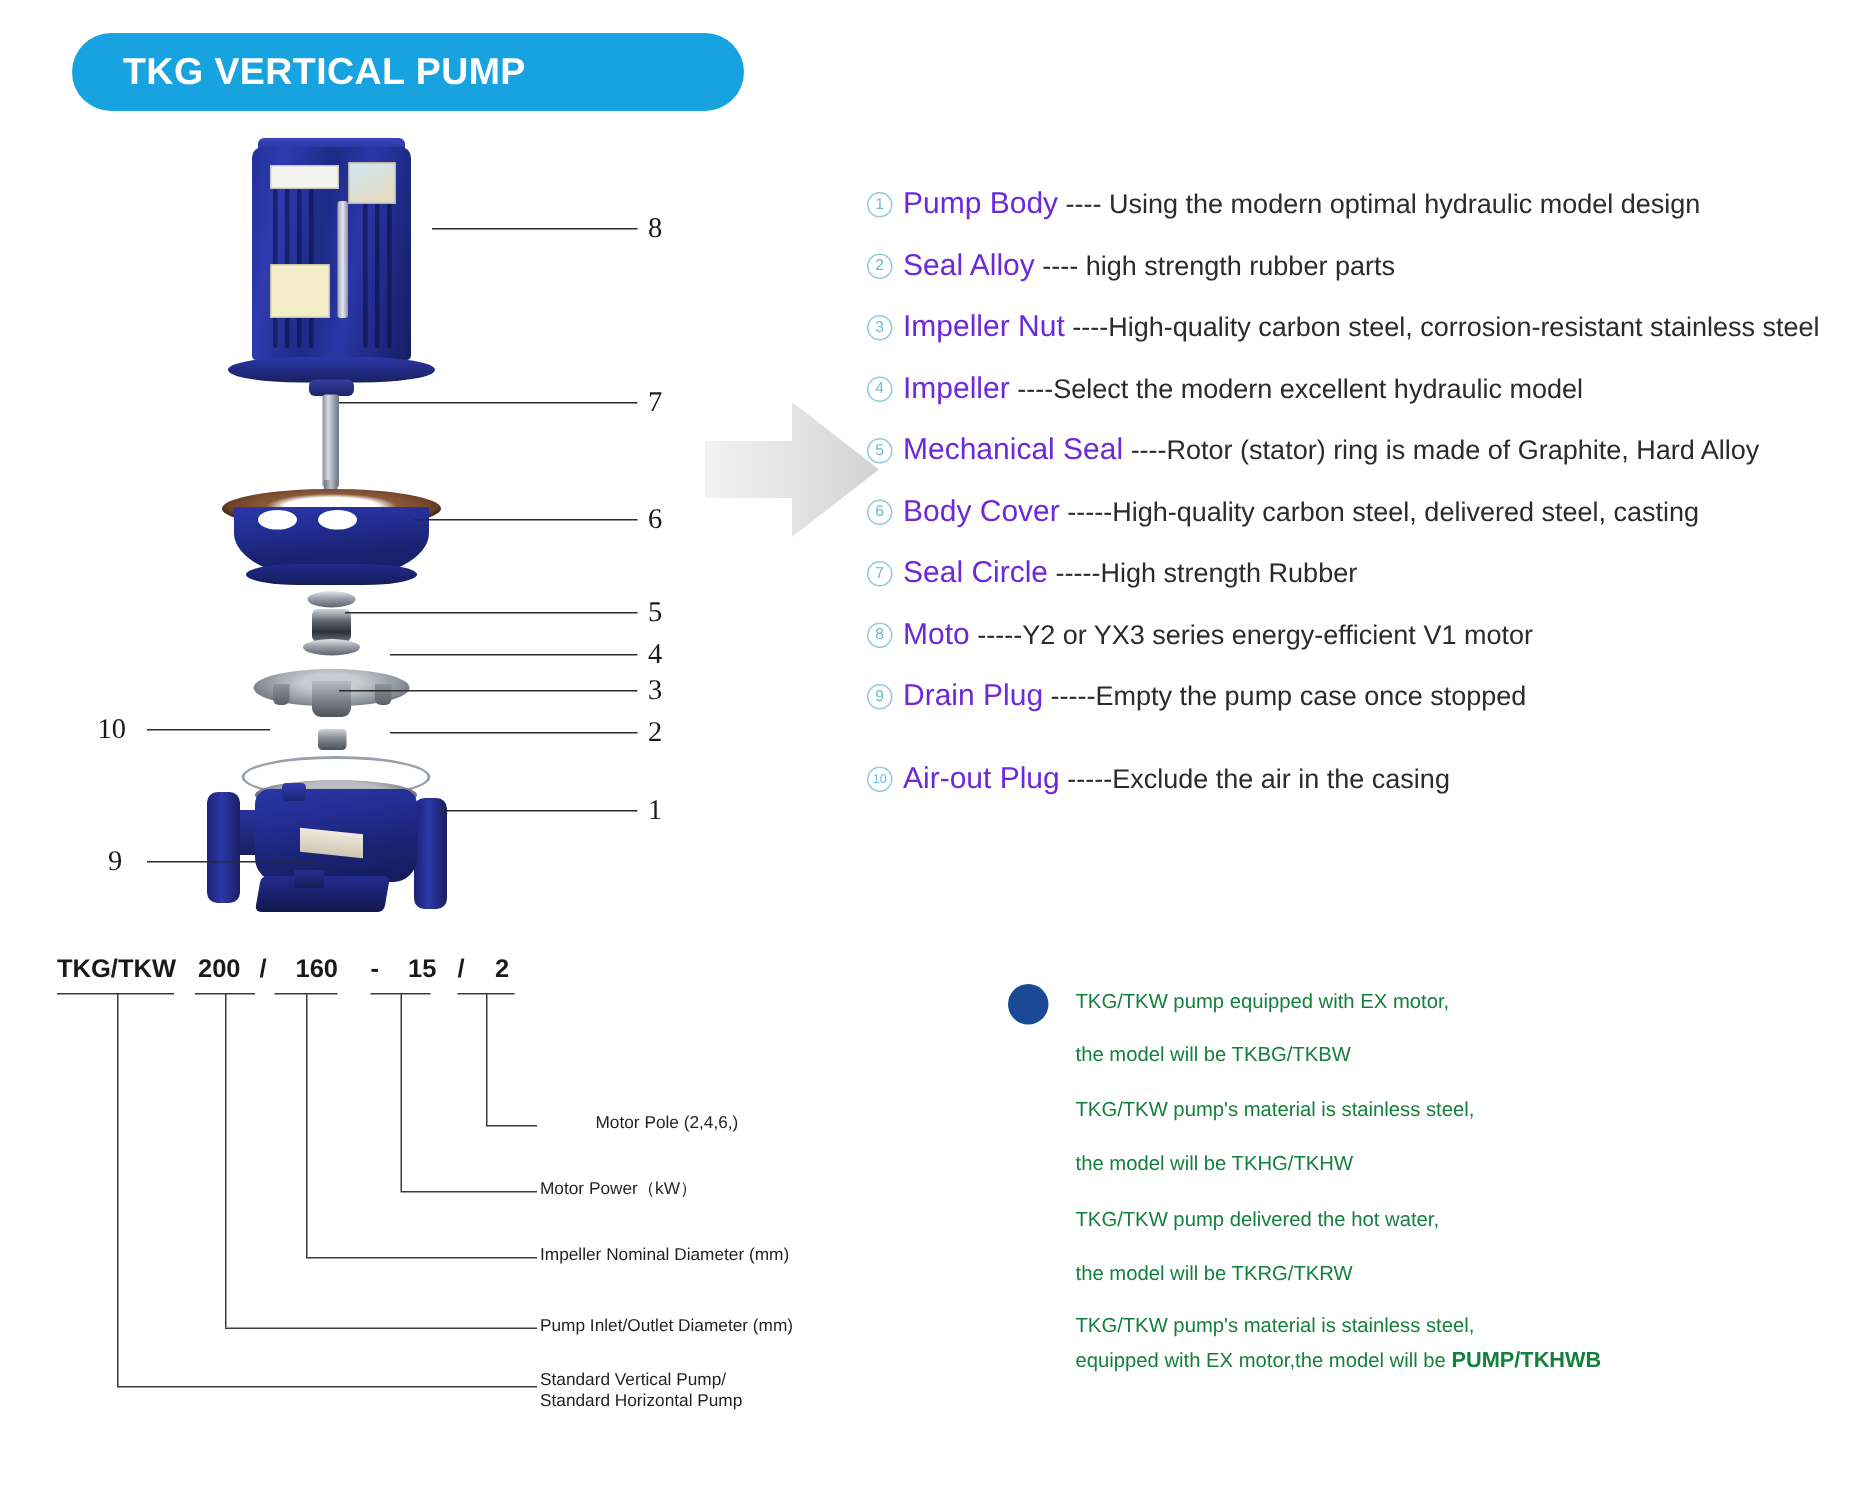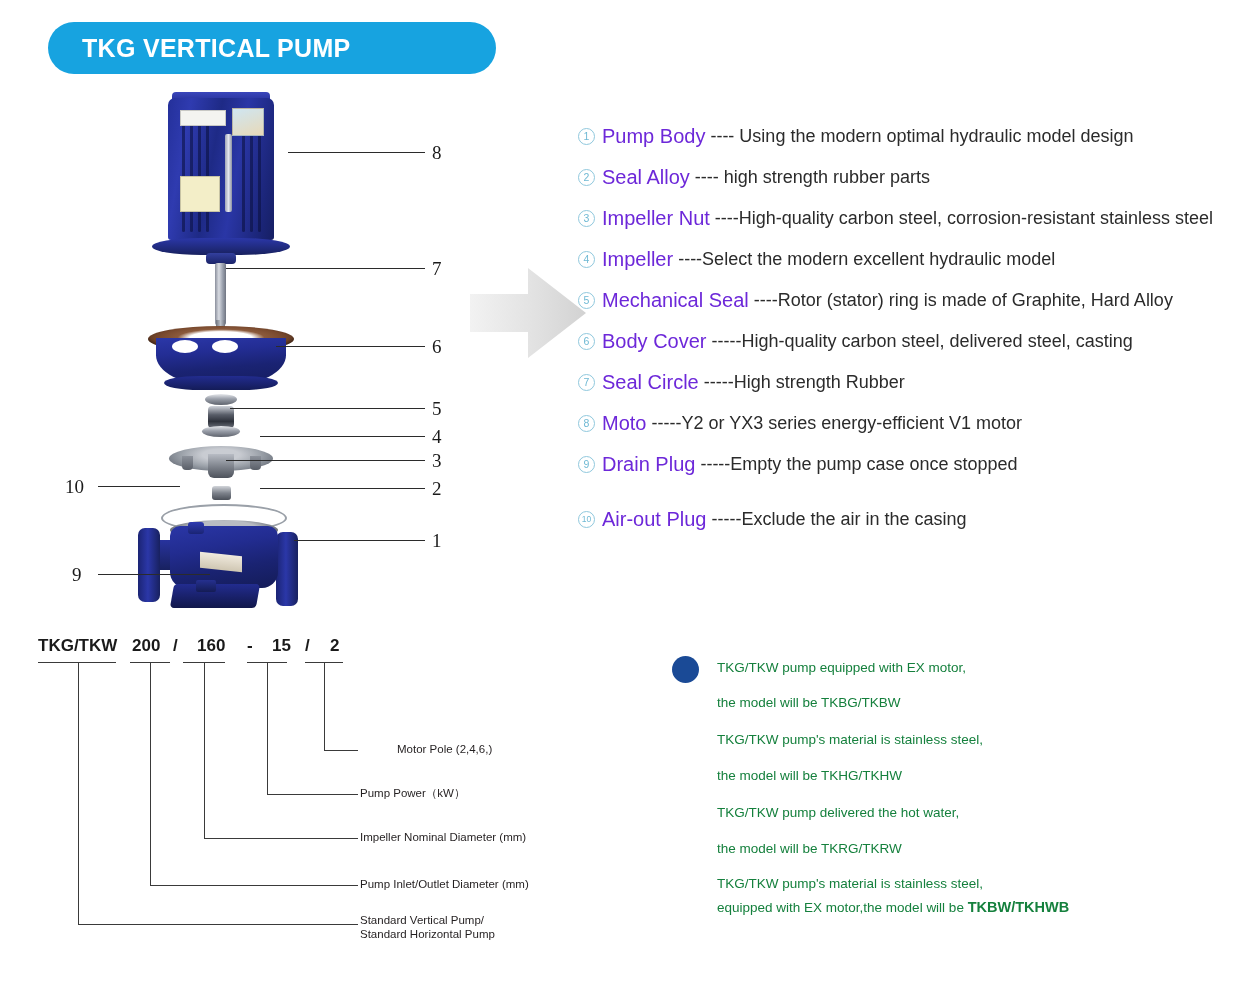--- a/index.html
+++ b/index.html
@@ -358,30 +358,30 @@
   <div class="lead lead-v" style="left:184px;top:34px;height:176px;"></div>
   <div class="lead lead-h" style="left:184px;top:210px;width:154px;"></div>
 
   <div class="lead lead-v" style="left:130px;top:34px;height:223px;"></div>
   <div class="lead lead-h" style="left:130px;top:257px;width:208px;"></div>
 
   <div class="lead lead-v" style="left:58px;top:34px;height:262px;"></div>
   <div class="lead lead-h" style="left:58px;top:296px;width:280px;"></div>
 
   <div class="nom-label" style="left:340px;top:114px;margin-left:37px;">Motor Pole (2,4,6,)</div>
-  <div class="nom-label" style="left:340px;top:158px;">Pump Power（kW）</div>
+  <div class="nom-label" style="left:340px;top:158px;">Motor Power（kW）</div>
   <div class="nom-label" style="left:340px;top:202px;">Impeller Nominal Diameter (mm)</div>
   <div class="nom-label" style="left:340px;top:249px;">Pump Inlet/Outlet Diameter (mm)</div>
   <div class="nom-label" style="left:340px;top:285px;">Standard Vertical Pump/</div>
   <div class="nom-label" style="left:340px;top:299px;">Standard  Horizontal Pump</div>
 </div>
 
 <div id="notes">
   <div class="note-bullet"></div>
   <div class="note-line" style="top:10px;">TKG/TKW pump equipped with EX motor,</div>
   <div class="note-line" style="top:45px;">the model will be TKBG/TKBW</div>
   <div class="note-line" style="top:82px;">TKG/TKW pump's material is stainless steel,</div>
   <div class="note-line" style="top:118px;">the model will be TKHG/TKHW</div>
   <div class="note-line" style="top:155px;">TKG/TKW pump delivered the hot water,</div>
   <div class="note-line" style="top:191px;">the model will be TKRG/TKRW</div>
   <div class="note-line" style="top:226px;">TKG/TKW pump's material is stainless steel,</div>
-  <div class="note-line" style="top:249px;"><span>equipped with EX motor,the model will be </span><span class="bold">TKBW/TKHWB</span></div>
+  <div class="note-line" style="top:249px;"><span>equipped with EX motor,the model will be </span><span class="bold">PUMP/TKHWB</span></div>
 </div>
 
 </body></html>

